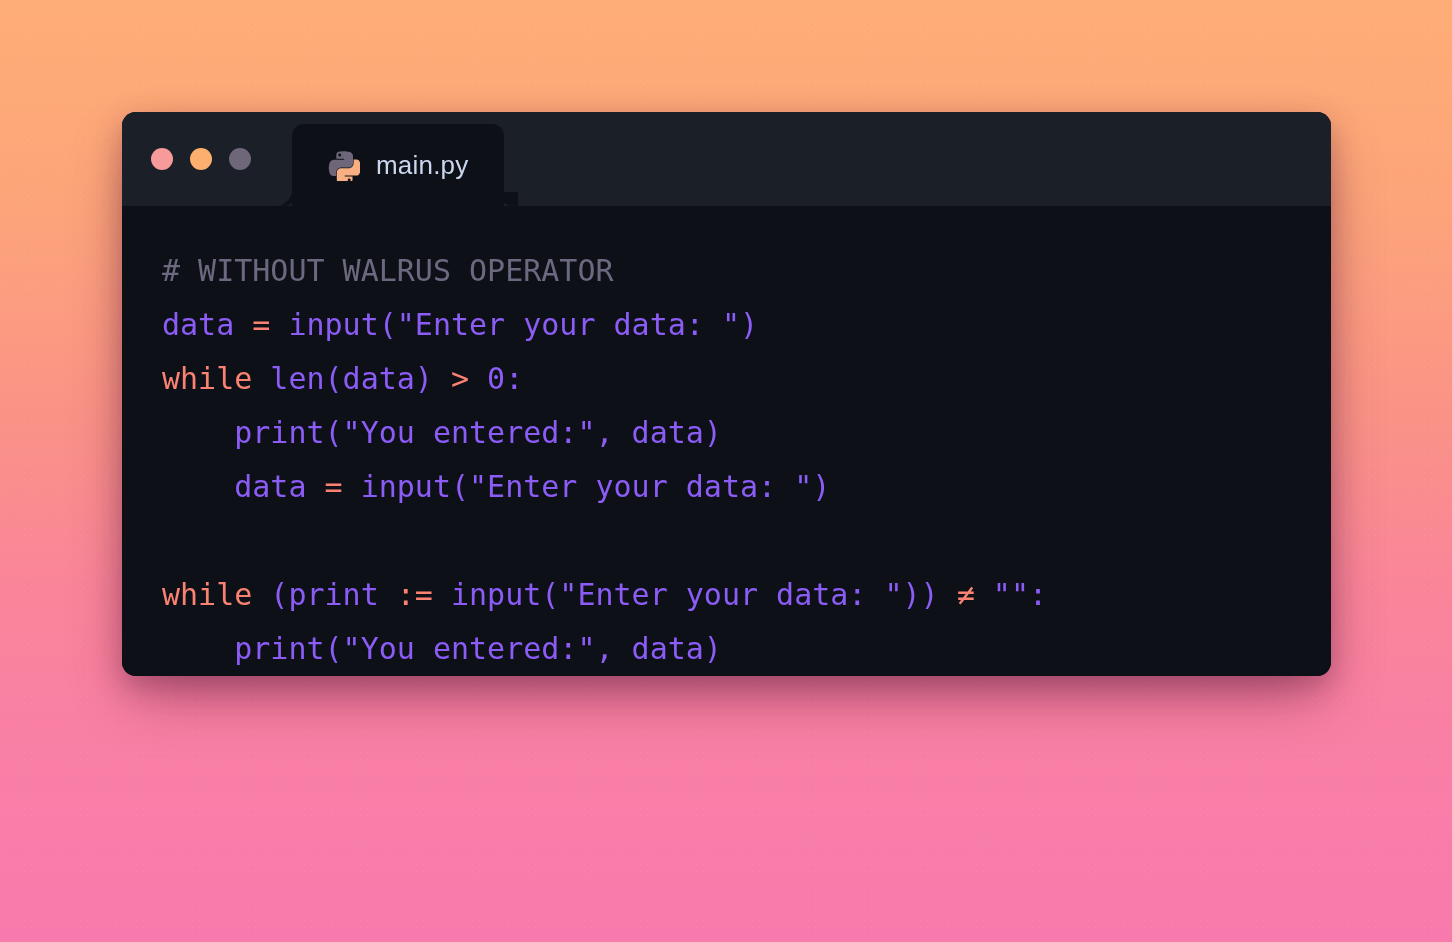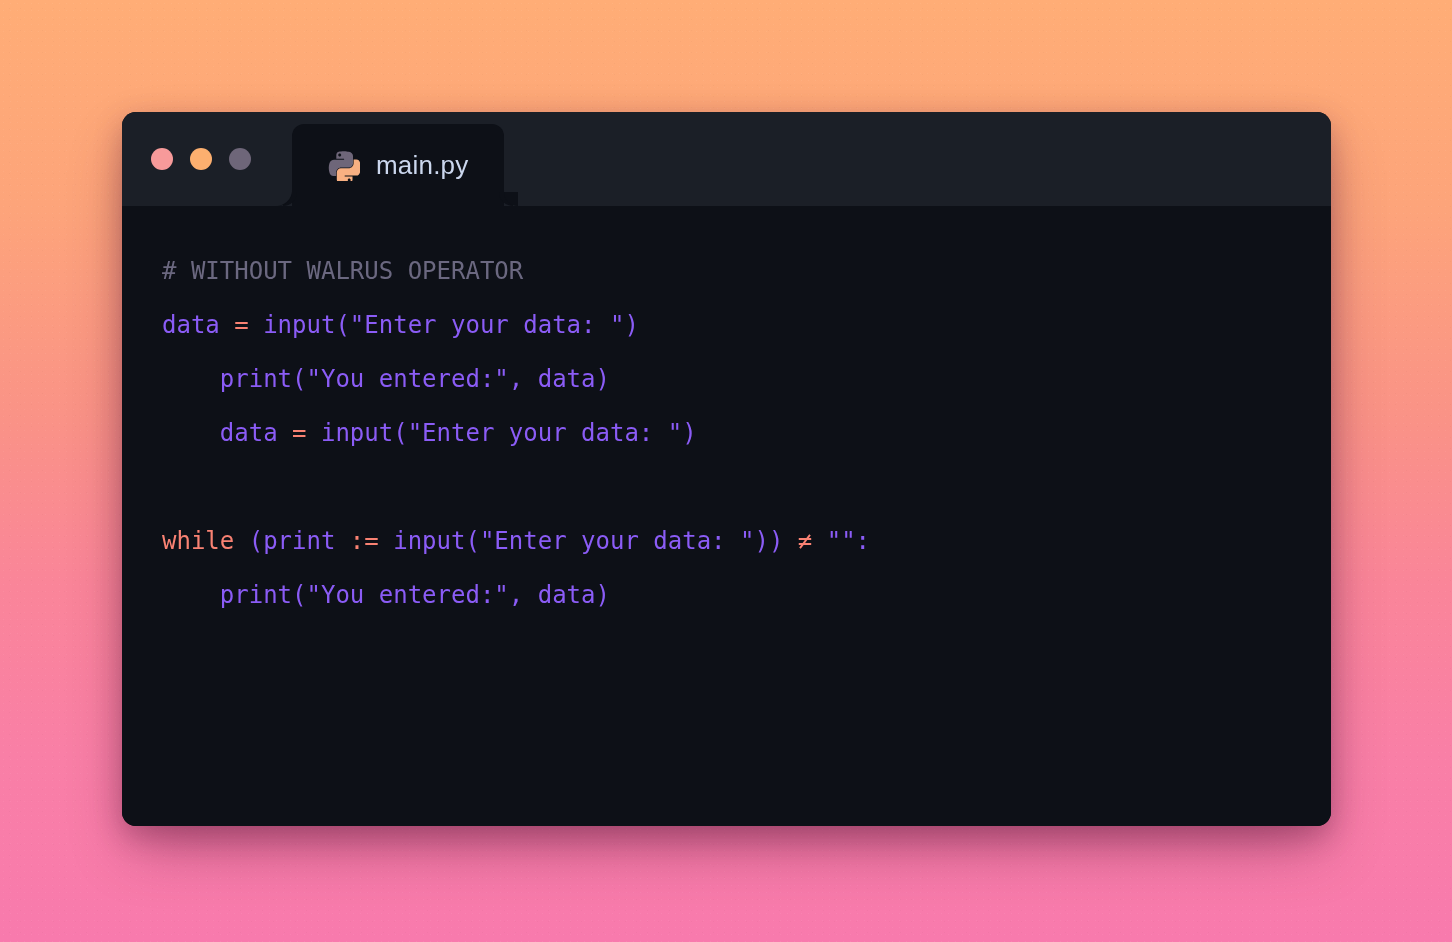--- a/index.html
+++ b/index.html
@@ -37,21 +37,21 @@
     background-size: 7px 7px, 11px 11px;
     background-position: 0 0, 4px 3px;
   }
 
   
   #editor-window {
     position: absolute;
     left: 122px;
     top: 112px;
     width: 1209px;
-    height: 714px;
+    height: 564px;
     border-radius: 14px;
     background: #0D1017;
     box-shadow: 0 28px 60px -10px rgba(90, 25, 60, 0.45),
                 0 10px 28px rgba(90, 25, 60, 0.30);
     overflow: hidden;
     display: flex;
     flex-direction: column;
   }
 
   
@@ -134,21 +134,21 @@
 
   
   #code-area {
     flex: 1 1 auto;
     background: #0D1017;
     padding: 38px 0 0 40px;
   }
 
   pre#code-block {
     font-family: "DejaVu Sans Mono", "Liberation Mono", monospace;
-    font-size: 24px;
+    font-size: 30px;
     line-height: 54px;
     color: #BFD4F2;
     white-space: pre;
     letter-spacing: 0px;
     margin: 0;
   }
 
   .tok-comment  { color: #6B6880; }
   .tok-keyword  { color: #F98273; }
   .tok-operator { color: #F98273; }
@@ -185,20 +185,21 @@
 
         <span id="tab-label">main.py</span>
       </div>
     </div>
 
   </div>
 
   <div id="code-area">
     <pre id="code-block"><span class="code-line"><span class="tok-comment"># WITHOUT WALRUS OPERATOR</span>
 </span><span class="code-line"><span class="tok-plain">data </span><span class="tok-operator">=</span><span class="tok-plain"> input("Enter your data: ")</span>
+</span><span class="code-line"><span class="tok-keyword">while</span><span class="tok-plain"> len(data) </span><span class="tok-operator">&gt;</span><span class="tok-plain"> 0:</span>
 </span><span class="code-line"><span class="tok-plain">    print("You entered:", data)</span>
 </span><span class="code-line"><span class="tok-plain">    data </span><span class="tok-operator">=</span><span class="tok-plain"> input("Enter your data: ")</span>
 </span><span class="code-line">
 </span><span class="code-line"><span class="tok-keyword">while</span><span class="tok-plain"> (print </span><span class="tok-operator">:=</span><span class="tok-plain"> input("Enter your data: ")) </span><span class="tok-operator">≠</span><span class="tok-plain"> "":</span>
 </span><span class="code-line"><span class="tok-plain">    print("You entered:", data)</span>
 </span></pre>
   </div>
 
 </div>
 

